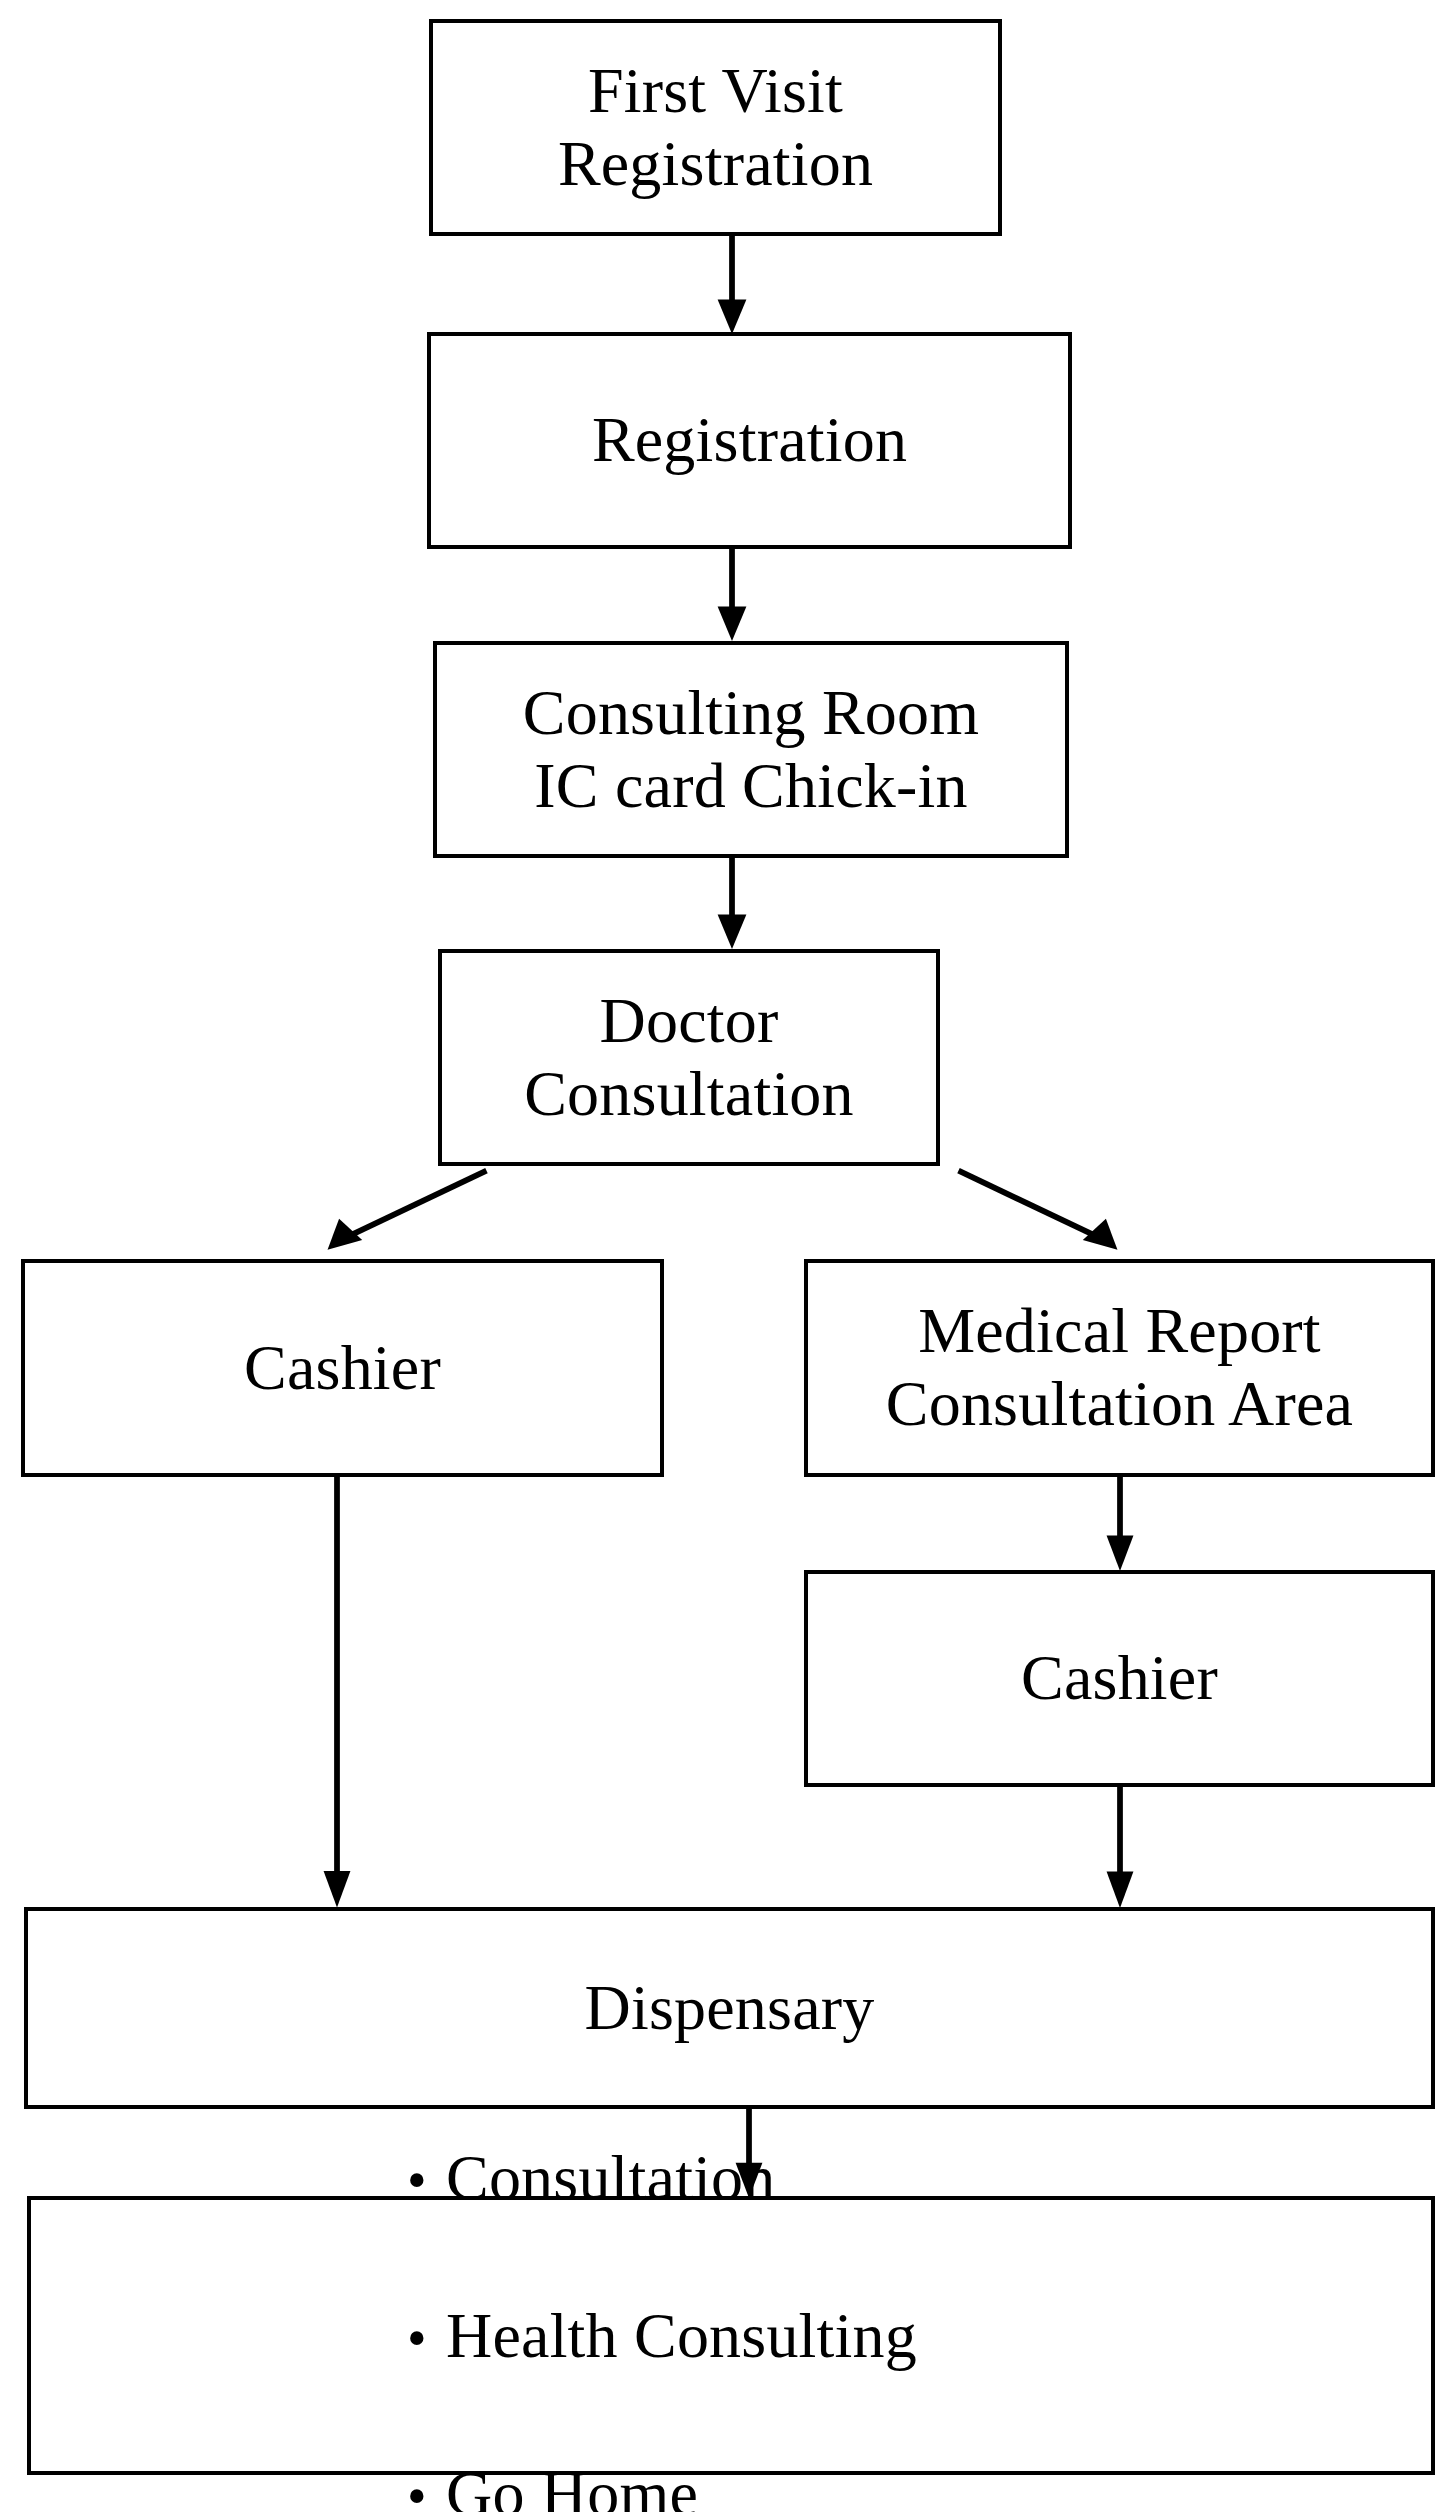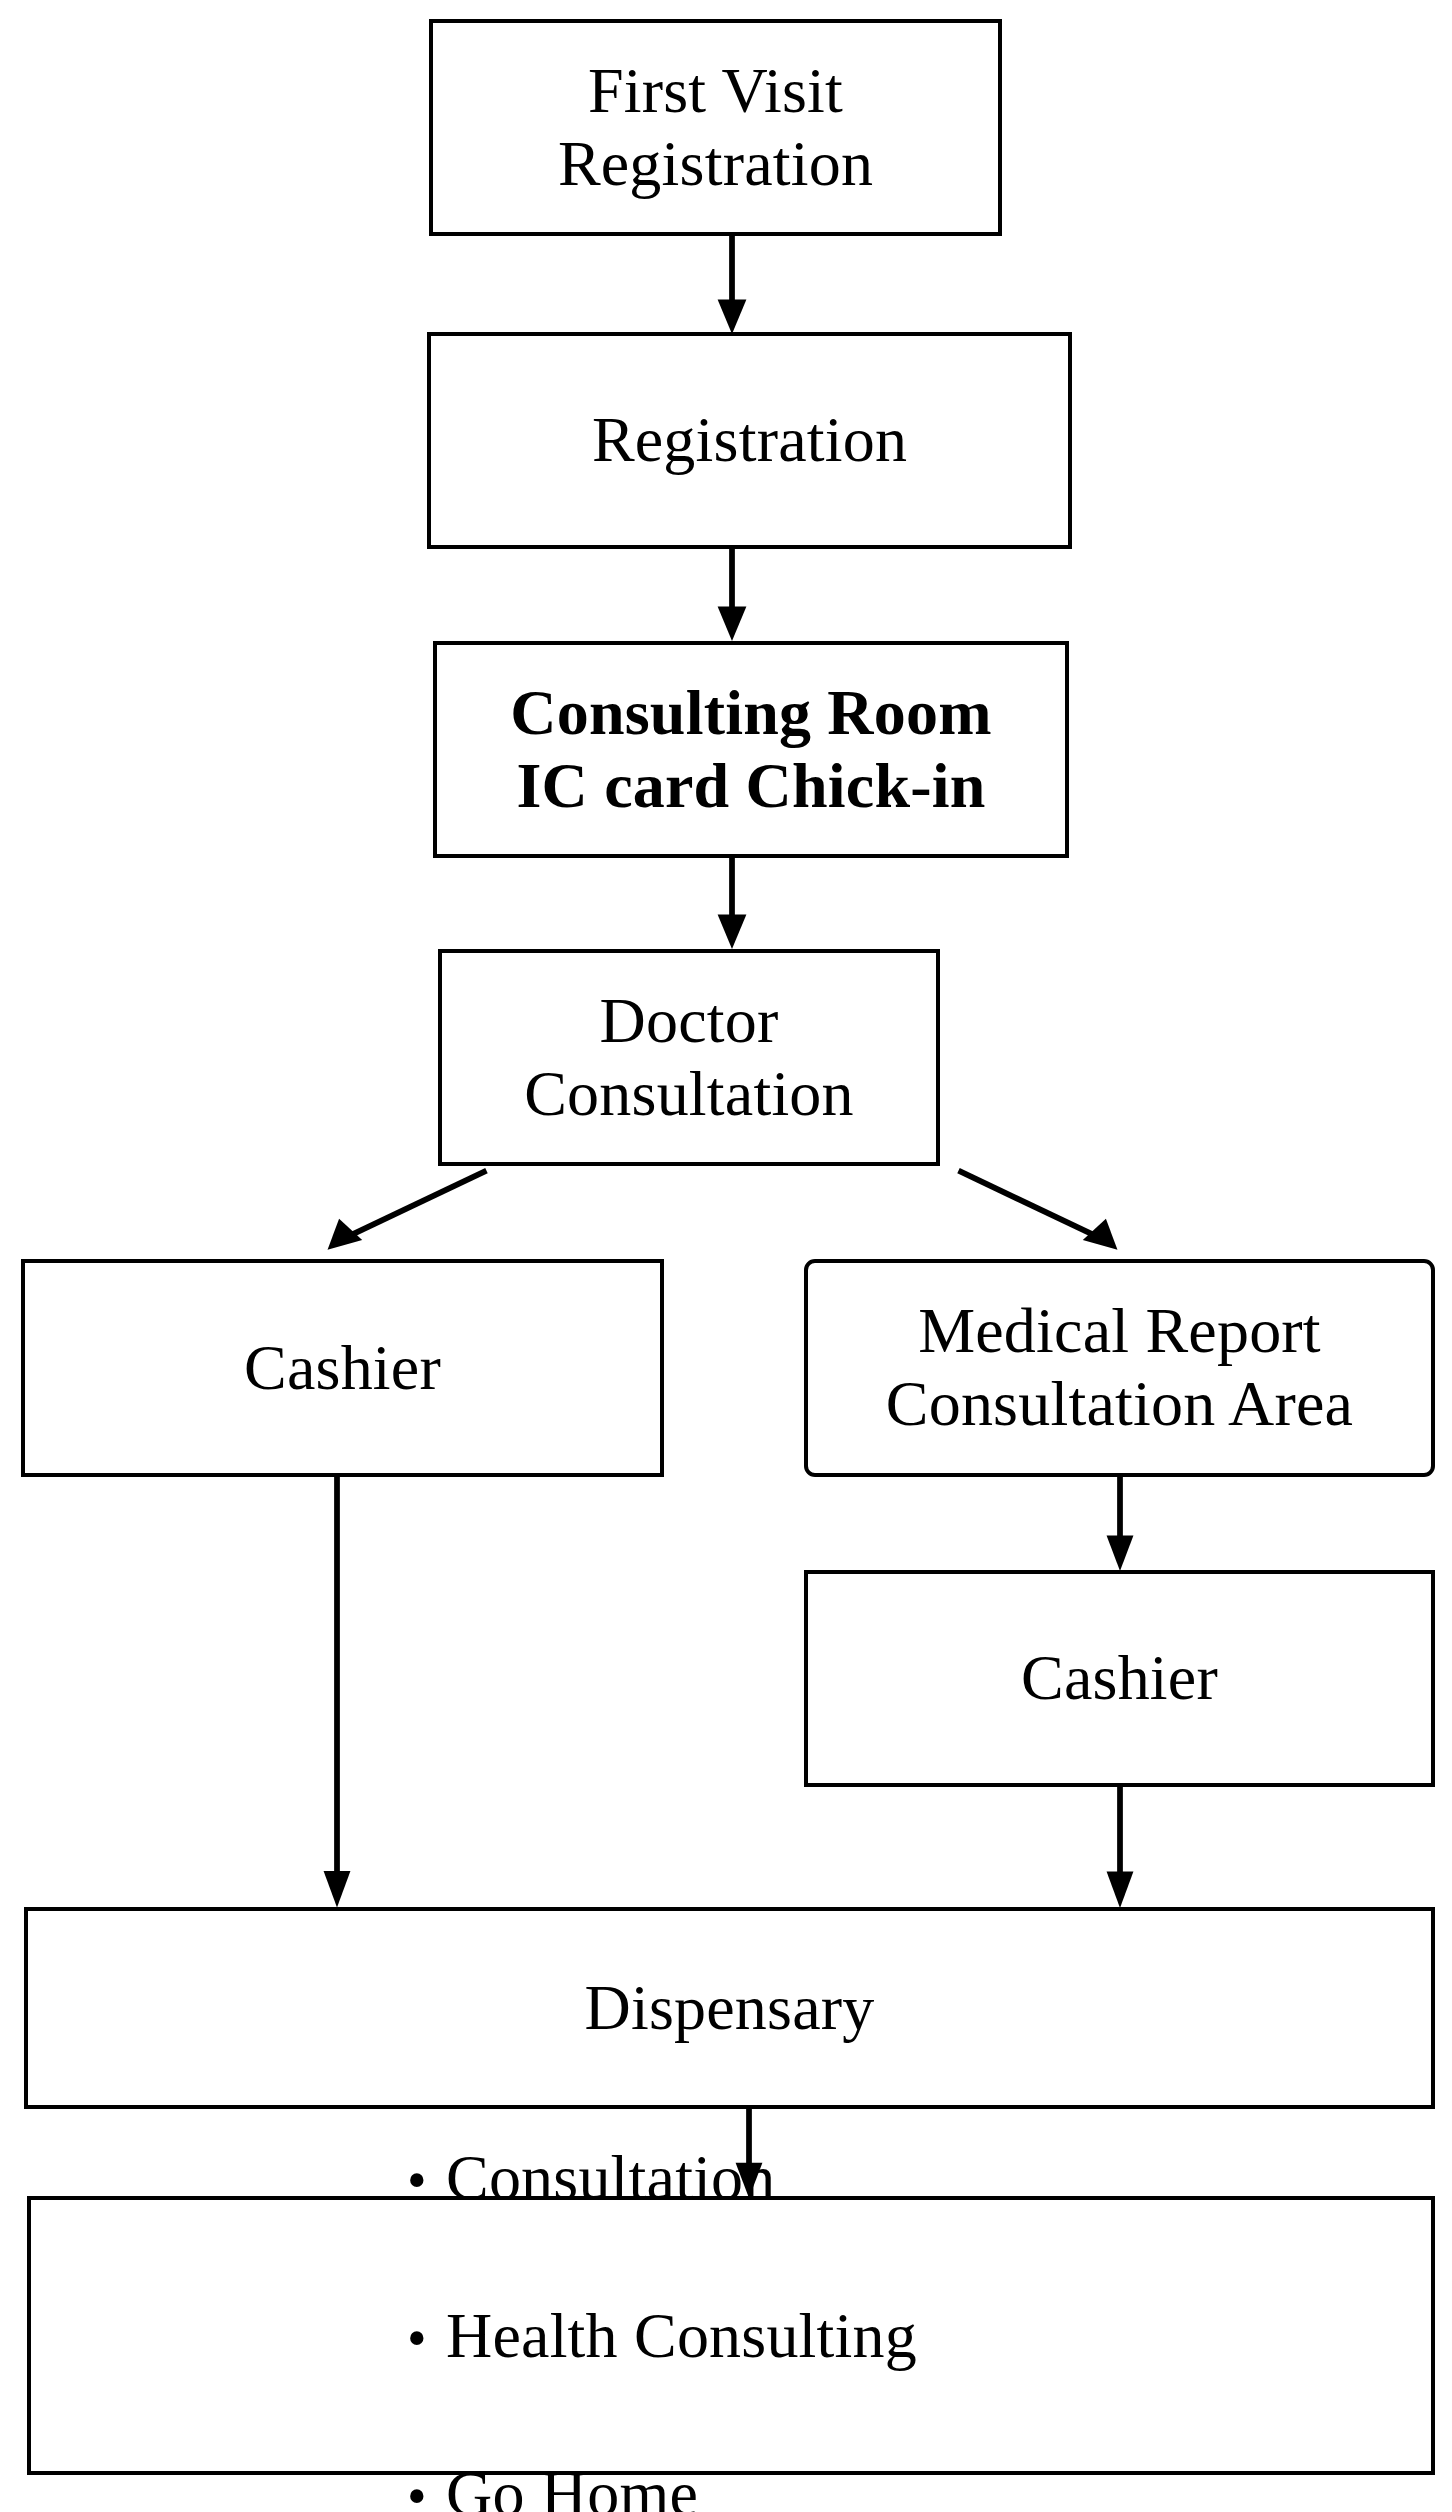--- a/index.html
+++ b/index.html
@@ -139,35 +139,35 @@
 
   <div class="node" style="left:429px; top:19px; width:573px; height:217px;">
     <span class="label">First Visit
 Registration</span>
   </div>
 
   <div class="node" style="left:427px; top:332px; width:645px; height:217px;">
     <span class="label">Registration</span>
   </div>
 
-  <div class="node" style="left:433px; top:641px; width:636px; height:217px;font-weight:bold;">
+  <div class="node" style="left:433px; top:641px; width:636px; height:217px;">
     <span class="label">Consulting Room
 IC  card Chick-in</span>
   </div>
 
   <div class="node" style="left:438px; top:949px; width:502px; height:217px;">
     <span class="label">Doctor
 Consultation</span>
   </div>
 
   <div class="node" style="left:21px; top:1259px; width:643px; height:218px;">
     <span class="label">Cashier</span>
   </div>
 
-  <div class="node" style="left:804px; top:1259px; width:631px; height:218px;border-radius:11px;">
+  <div class="node" style="left:804px; top:1259px; width:631px; height:218px;">
     <span class="label">Medical Report
 Consultation Area</span>
   </div>
 
   <div class="node" style="left:804px; top:1570px; width:631px; height:217px;">
     <span class="label">Cashier</span>
   </div>
 
   <div class="node" style="left:24px; top:1907px; width:1411px; height:202px;">
     <span class="label">Dispensary</span>

